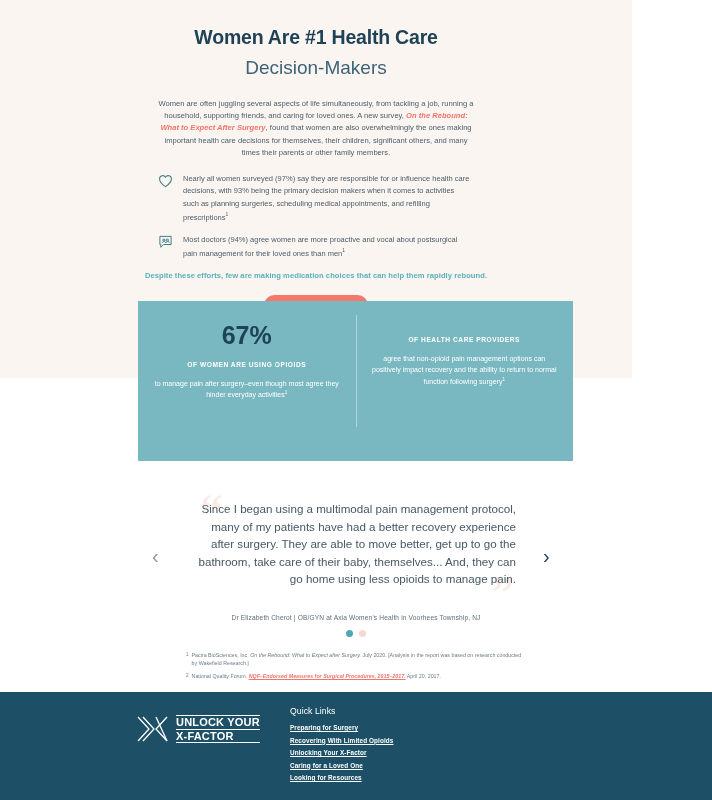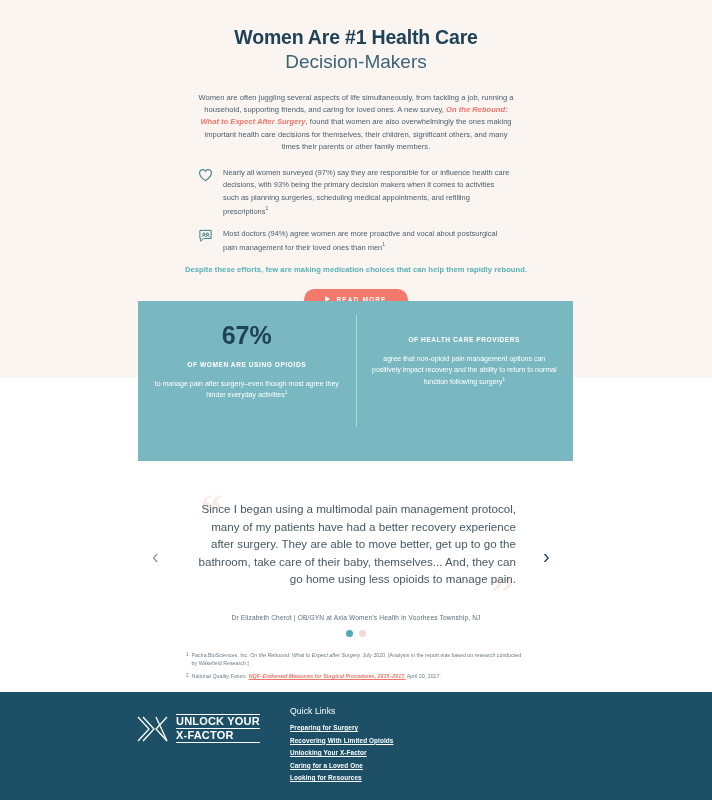--- a/index.html
+++ b/index.html
@@ -7,32 +7,32 @@
     width: 712px;
     height: 800px;
     font-family: "Liberation Sans", sans-serif;
     background: #ffffff;
     overflow: hidden;
   }
   .page { position: relative; width: 712px; height: 800px; }
 
   
   .hero {
-    position: absolute; left: 0; top: 0; width: 712px; height: 378px;
+    position: absolute; left: 0; top: 0; width: 632px; height: 378px;
     background: #fbf5f1;
   }
   .hero-inner { width: 360px; margin: 0 auto; padding-top: 26px; }
 
   .title-l1 {
     font-size: 19.5px; font-weight: bold; color: #1f4257;
     text-align: center; letter-spacing: -0.2px; line-height: 1.18;
   }
   .title-l2 {
     font-size: 19px; font-weight: normal; color: #3d6377;
-    text-align: center; line-height: 1.25; margin-top: 1px;
+    text-align: center; line-height: 1.25; margin-top: 7px;
   }
 
   .lede {
     margin-top: 18px; font-size: 7.6px; line-height: 1.62;
     color: #4a5d69; text-align: center; padding: 0 22px;
   }
   .lede .em { color: #f0756a; font-style: italic; font-weight: bold; }
 
   .bullets { margin-top: 14px; padding-left: 22px; padding-right: 24px; }
   .bullet { display: flex; gap: 9px; margin-bottom: 11px; }
@@ -125,21 +125,21 @@
   .note .it { font-style: italic; }
   .note .lnk { color: #f0756a; font-style: italic; font-weight: bold; text-decoration: underline; cursor: pointer; }
 
   
   .footer {
     position: absolute; left: 0; top: 692px; width: 712px; height: 108px;
     background: #1d5066;
   }
   .footer-inner { display: flex; padding: 14px 0 0 0; }
   .f-logo { width: 290px; padding-left: 136px; padding-top: 8px; }
-  .logo-row { display: flex; gap: 6px; }
+  .logo-row { display: flex; align-items: center; gap: 6px; }
   .logo-mark { width: 34px; height: 30px; }
   .logo-text { color: #ffffff; }
   .logo-text .l1, .logo-text .l2 {
     font-size: 11px; font-weight: bold; letter-spacing: 0.2px; line-height: 1.18;
     border-bottom: 1.2px solid #ffffff; border-top: 1.2px solid #ffffff;
     padding: 0 0 0 0; font-family: "Liberation Sans", sans-serif;
   }
   .logo-text .l1 { border-bottom: none; }
   .logo-text .l2 { border-top: 1px solid #ffffff; }
 

